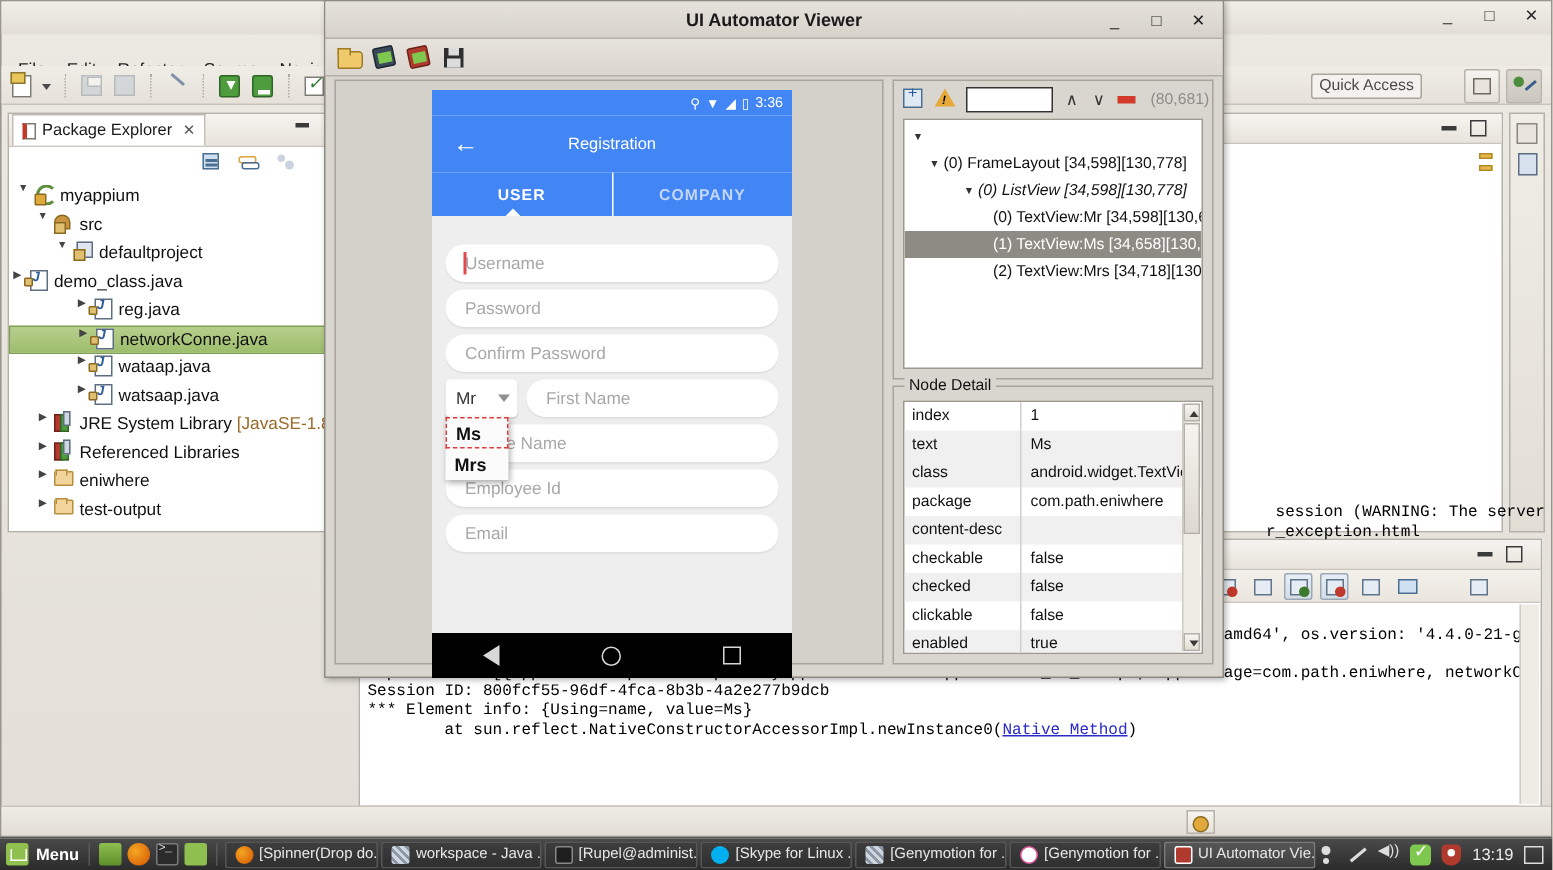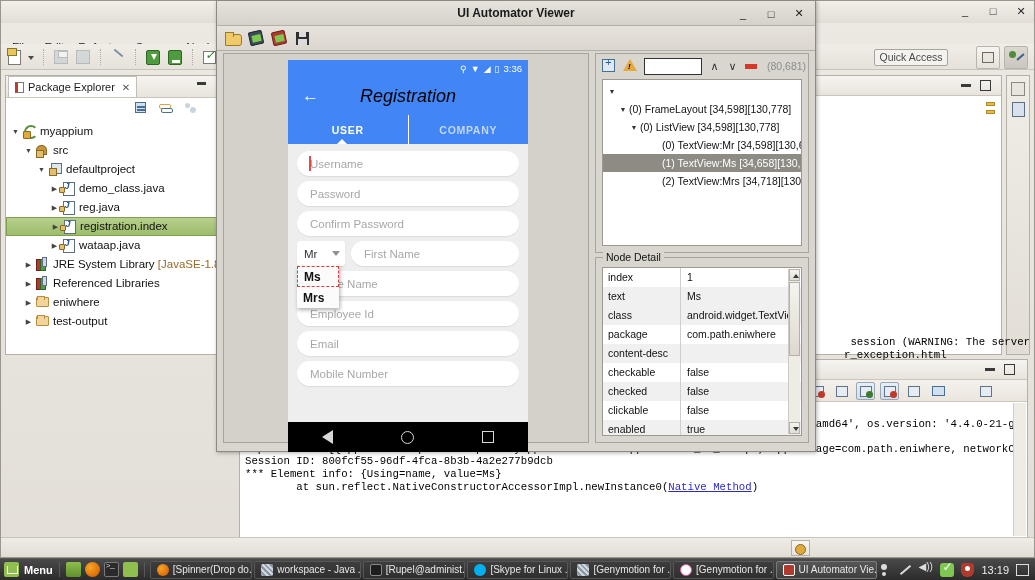--- a/index.html
+++ b/index.html
@@ -83,21 +83,21 @@
   .pki-1{position:absolute;left:2px;top:1px;width:11px;height:11px;background:#cfe0f0;border:1px solid #4a6e92;}
   .pki-1::after{content:"";position:absolute;left:1px;top:3px;width:8px;height:1.5px;background:#4a6e92;box-shadow:0 3px 0 #4a6e92;}
   .pki-2{position:absolute;left:1px;top:2px;width:12px;height:10px;}
   .pki-2::before{content:"";position:absolute;left:0;top:1px;width:10px;height:3px;border:1.5px solid #d9a441;border-radius:2px;}
   .pki-2::after{content:"";position:absolute;left:2px;top:5px;width:10px;height:3px;border:1.5px solid #4a6e92;border-radius:2px;}
   .pki-3{position:absolute;left:2px;top:2px;width:11px;height:10px;opacity:.35;}
   .pki-3::before{content:"";position:absolute;left:0;top:0;width:5px;height:5px;border-radius:50%;background:#6b86a3;}
   .pki-3::after{content:"";position:absolute;left:5px;top:4px;width:6px;height:6px;border-radius:50%;background:#6b86a3;}
 
   .tree { padding-top:4px; font-size:11.5px; color:#111; }
-  .trow { height:19px; display:flex; align-items:center; white-space:nowrap; }
+  .trow { height:19px; display:flex; white-space:nowrap; }
   .trow.sel { background:linear-gradient(#b7cf8c,#9dbd6c); border:1px solid #7fa04f; height:19px;}
   .twist { width:11px; text-align:center; font-size:7px; color:#444; flex:0 0 11px; }
   .twist.open::before{content:"▼";}
   .twist.closed::before{content:"▶";}
   .ticon { width:16px; height:15px; position:relative; flex:0 0 16px; margin-right:3px;}
   .tlabel { line-height:19px; }
   .tlabel .dim { color:#9a6a2a; }
 
   .ic-proj{position:absolute;left:2px;top:1px;width:12px;height:12px;}
   .ic-proj::before{content:"";position:absolute;left:1px;top:0;width:10px;height:10px;border-radius:50%;border:2px solid #5b8f3c;border-right-color:transparent;}
@@ -184,30 +184,30 @@
   .uai-save{position:absolute;left:2px;top:2px;width:13px;height:13px;background:#2f2f2f;}
   .uai-save::before{content:"";position:absolute;left:3px;top:0;width:7px;height:5px;background:#dcdcdc;}
   .uai-save::after{content:"";position:absolute;left:2px;top:7px;width:9px;height:6px;background:#dcdcdc;}
 
   
   .ua-left{position:absolute;left:6px;top:52px;width:366px;bottom:8px;background:#d4d1ca;border:1px solid #a8a49b;}
   .phone{position:absolute;left:64px;top:6px;width:240px;height:392px;background:#eee;}
   .ph-status{height:17px;background:#4285f4;display:flex;align-items:center;justify-content:flex-end;gap:4px;padding-right:6px;color:#fff;font-size:9.5px;}
   .ph-appbar{height:38px;background:#4285f4;display:flex;align-items:center;position:relative;}
   .ph-back{position:absolute;left:14px;top:10px;width:18px;height:18px;color:#fff;font-size:17px;line-height:18px;}
-  .ph-title{width:100%;text-align:center;color:#000000;font-size:18px;font-style:italic;}
+  .ph-title{width:100%;text-align:center;color:#ffffff;font-size:11px;}
   .ph-tabs{height:29px;background:#4285f4;display:flex;position:relative;}
   .ph-tab{flex:1;display:flex;align-items:center;justify-content:center;font-size:10.5px;font-weight:bold;letter-spacing:.7px;}
   .ph-tab.a{color:#fff;}
   .ph-tab.b{color:#c3d6fb;border-left:1px solid #ffffff;}
   .ph-tabind{position:absolute;left:48px;bottom:-1px;width:0;height:0;border-left:6px solid transparent;border-right:6px solid transparent;border-bottom:6px solid #fff;}
   .ph-form{background:#eeeeee;padding:7px 9px 0 9px;height:278px;position:relative;}
   .fld{height:25px;background:#fff;border-radius:13px;margin-bottom:5px;display:flex;align-items:center;padding-left:13px;
        font-size:11.5px;color:#a8a8a8;box-shadow:0 1px 1px rgba(0,0,0,.08);}
-  .fld.cursor{position:relative;}
+  .fld.cursor{position:relative;margin-top:12px;}
   .fld.cursor::before{content:"";position:absolute;left:12px;top:5px;width:1.5px;height:15px;background:#e04a4a;}
   .row-name{display:flex;gap:6px;margin-bottom:5px;position:relative;}
   .spinner{width:48px;height:25px;background:#fff;border-radius:3px;display:flex;align-items:center;
            justify-content:space-between;padding:0 5px 0 7px;font-size:11.5px;color:#333;
            box-shadow:0 1px 1px rgba(0,0,0,.12);}
   .spinner .carat{width:0;height:0;border-left:4px solid transparent;border-right:4px solid transparent;border-top:5px solid #909090;}
   .fld.grow{flex:1;margin-bottom:0;}
   .dropdown{position:absolute;left:0;top:25px;width:42px;background:#fbfbfb;box-shadow:1px 2px 4px rgba(0,0,0,.32);z-index:20;}
   .dd-item{height:21px;display:flex;align-items:center;padding-left:6px;font-size:12px;color:#111;font-weight:bold;}
   .dd-item.hl{border:1.5px dashed #e03b3b;}
@@ -391,21 +391,21 @@
             </span>
             <span class="tlabel">src</span>
           </div>
           <div class="trow" style="padding-left: 30px;">
             <span class="twist open"></span>
             <span class="ticon">
               <i class="ic-pkg"></i>
             </span>
             <span class="tlabel">defaultproject</span>
           </div>
-          <div class="trow" style="padding-left: 43px;">
+          <div class="trow" style="">
             <span class="twist closed"></span>
             <span class="ticon">
               <i class="ic-java"></i>
               <i class="ic-jbadge"></i>
             </span>
             <span class="tlabel">demo_class.java</span>
           </div>
           <div class="trow" style="padding-left: 43px;">
             <span class="twist closed"></span>
             <span class="ticon">
@@ -413,29 +413,37 @@
               <i class="ic-jbadge"></i>
             </span>
             <span class="tlabel">reg.java</span>
           </div>
           <div class="trow sel" style="padding-left: 43px;">
             <span class="twist closed"></span>
             <span class="ticon">
               <i class="ic-java"></i>
               <i class="ic-jbadge"></i>
             </span>
-            <span class="tlabel">registration.index</span>
+            <span class="tlabel">networkConne.java</span>
           </div>
           <div class="trow" style="padding-left: 43px;">
             <span class="twist closed"></span>
             <span class="ticon">
               <i class="ic-java"></i>
               <i class="ic-jbadge"></i>
             </span>
             <span class="tlabel">wataap.java</span>
+          </div>
+          <div class="trow" style="padding-left: 43px;">
+            <span class="twist closed"></span>
+            <span class="ticon">
+              <i class="ic-java"></i>
+              <i class="ic-jbadge"></i>
+            </span>
+            <span class="tlabel">watsaap.java</span>
           </div>
           <div class="trow" style="padding-left: 17px;">
             <span class="twist closed"></span>
             <span class="ticon">
               <i class="ic-lib"></i>
               <i class="ic-libw"></i>
             </span>
             <span class="tlabel">JRE System Library<span class="dim"> [JavaSE-1.8]</span></span>
           </div>
           <div class="trow" style="padding-left: 17px;">
@@ -584,21 +592,20 @@
 
             <div class="dropdown">
               <div class="dd-item hl">Ms</div>
               <div class="dd-item">Mrs</div>
             </div>
           </div>
 
           <div class="fld">Middle Name</div>
           <div class="fld">Employee Id</div>
           <div class="fld">Email</div>
-          <div class="fld">Mobile Number</div>
         </div>
 
         <div class="ph-nav">
           <i class="nv-back"></i>
           <i class="nv-home"></i>
           <i class="nv-rec"></i>
         </div>
       </div>
     </div>
 
@@ -620,21 +627,21 @@
         </div>
         <div class="ua-tree" id="ua-tree">
             <div class="n" style="padding-left: 3px;">
               <span class="tw">▼</span>
               <span></span>
             </div>
             <div class="n" style="padding-left: 14px;">
               <span class="tw">▼</span>
               <span>(0) FrameLayout [34,598][130,778]</span>
             </div>
-            <div class="n" style="padding-left: 25px;">
+            <div class="n" style="padding-left: 37px; font-style: italic;">
               <span class="tw">▼</span>
               <span>(0) ListView [34,598][130,778]</span>
             </div>
             <div class="n" style="padding-left: 47px;">
               <span class="tw"></span>
               <span>(0) TextView:Mr [34,598][130,658]</span>
             </div>
             <div class="n sel" style="padding-left: 47px;">
               <span class="tw"></span>
               <span>(1) TextView:Ms [34,658][130,718]</span>

